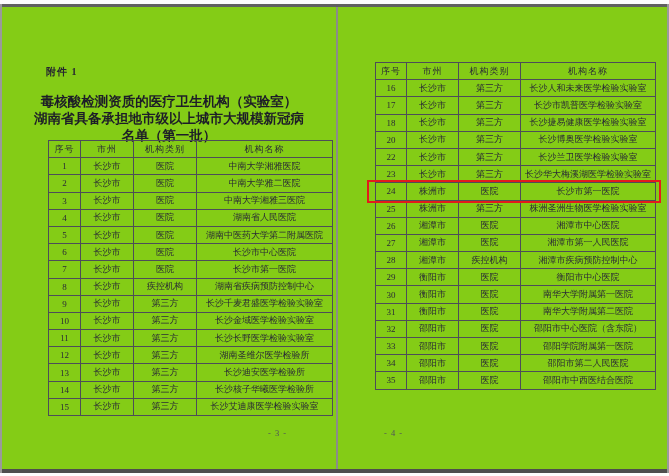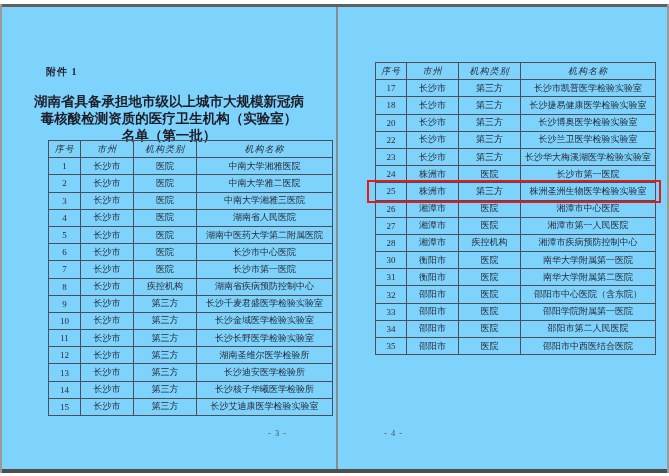--- a/index.html
+++ b/index.html
@@ -8,21 +8,21 @@
     font-family:"Liberation Serif","DejaVu Serif",serif;
     color:#262630; overflow:hidden;
   }
   
   .bar-top    { position:absolute; left:0; top:4px;  width:669px; height:3px; background:#606060; }
   .bar-bottom { position:absolute; left:0; top:469px; width:669px; height:4px; background:#4e4e4e; }
   .edge-left  { position:absolute; left:0; top:4px; width:2px; height:469px; background:#9a9a9a; }
   .edge-right { position:absolute; right:0; top:4px; width:2px; height:469px; background:#9a9a9a; }
   .divider    { position:absolute; left:336px; top:7px; width:2px; height:462px; background:#8b8b8b; }
 
-  .page { position:absolute; top:7px; height:462px; background:#7dd3fc; }
+  .page { position:absolute; top:7px; height:462px; background:#84cc16; }
   .page-left  { left:2px;  width:334px; }
   .page-right { left:338px; width:329px; }
 
   .attachment {
     position:absolute; left:44px; top:58px;
     font-size:10px; font-weight:bold; letter-spacing:1px;
   }
   .doc-title {
     position:absolute; left:10px; top:86px; width:314px;
     text-align:center; font-weight:bold; font-size:13.5px; line-height:17px;
@@ -31,21 +31,21 @@
 
   table.list {
     position:absolute; border-collapse:collapse; table-layout:fixed;
     font-size:9px; color:#2a2a36;
   }
   table.list th, table.list td {
     border:1px solid #4d4d58; padding:0 1px; text-align:center;
     vertical-align:middle; overflow:hidden; white-space:nowrap;
     font-weight:normal; height:16.2px;
   }
-  table.list th { letter-spacing:1px;font-style:italic; }
+  table.list th { letter-spacing:1px; }
   #left-table  { left:46px; top:133px; width:285px; }
   #right-table { left:37px; top:55px;  width:281px; }
 
   .pagenum { position:absolute; font-size:8.5px; color:#50505c; letter-spacing:1px; }
   .pagenum-left  { left:266px; top:421px; }
   .pagenum-right { left:46px;  top:421px; }
 
   .highlight-box {
     position:absolute; border:2px solid #e31b1b; background:transparent;
     pointer-events:none;
@@ -57,22 +57,22 @@
 <div class="canvas">
   <div class="bar-top"></div>
   <div class="bar-bottom"></div>
   <div class="edge-left"></div>
   <div class="edge-right"></div>
   <div class="divider"></div>
 
   <div class="page page-left">
     <div class="attachment">附件 1</div>
     <div class="doc-title">
+      <div>毒核酸检测资质的医疗卫生机构（实验室）</div>
       <div>湖南省具备承担地市级以上城市大规模新冠病</div>
-      <div>毒核酸检测资质的医疗卫生机构（实验室）</div>
       <div>名单（第一批）</div>
     </div>
     <table class="list" id="left-table">
       <colgroup>
           <col style="width:32px">
           <col style="width:53px">
           <col style="width:63px">
           <col>
         </colgroup>
       <thead>
@@ -190,20 +190,26 @@
       <thead>
           <tr id="right-thead-row">
             <th>序号</th>
             <th>市州</th>
             <th>机构类别</th>
             <th>机构名称</th>
           </tr>
         </thead>
       <tbody id="right-tbody">
           <tr>
+            <td>16</td>
+            <td>长沙市</td>
+            <td>第三方</td>
+            <td>长沙人和未来医学检验实验室</td>
+          </tr>
+          <tr>
             <td>17</td>
             <td>长沙市</td>
             <td>第三方</td>
             <td>长沙市凯普医学检验实验室</td>
           </tr>
           <tr>
             <td>18</td>
             <td>长沙市</td>
             <td>第三方</td>
             <td>长沙捷易健康医学检验实验室</td>
@@ -248,20 +254,26 @@
             <td>27</td>
             <td>湘潭市</td>
             <td>医院</td>
             <td>湘潭市第一人民医院</td>
           </tr>
           <tr>
             <td>28</td>
             <td>湘潭市</td>
             <td>疾控机构</td>
             <td>湘潭市疾病预防控制中心</td>
+          </tr>
+          <tr>
+            <td>29</td>
+            <td>衡阳市</td>
+            <td>医院</td>
+            <td>衡阳市中心医院</td>
           </tr>
           <tr>
             <td>30</td>
             <td>衡阳市</td>
             <td>医院</td>
             <td>南华大学附属第一医院</td>
           </tr>
           <tr>
             <td>31</td>
             <td>衡阳市</td>

